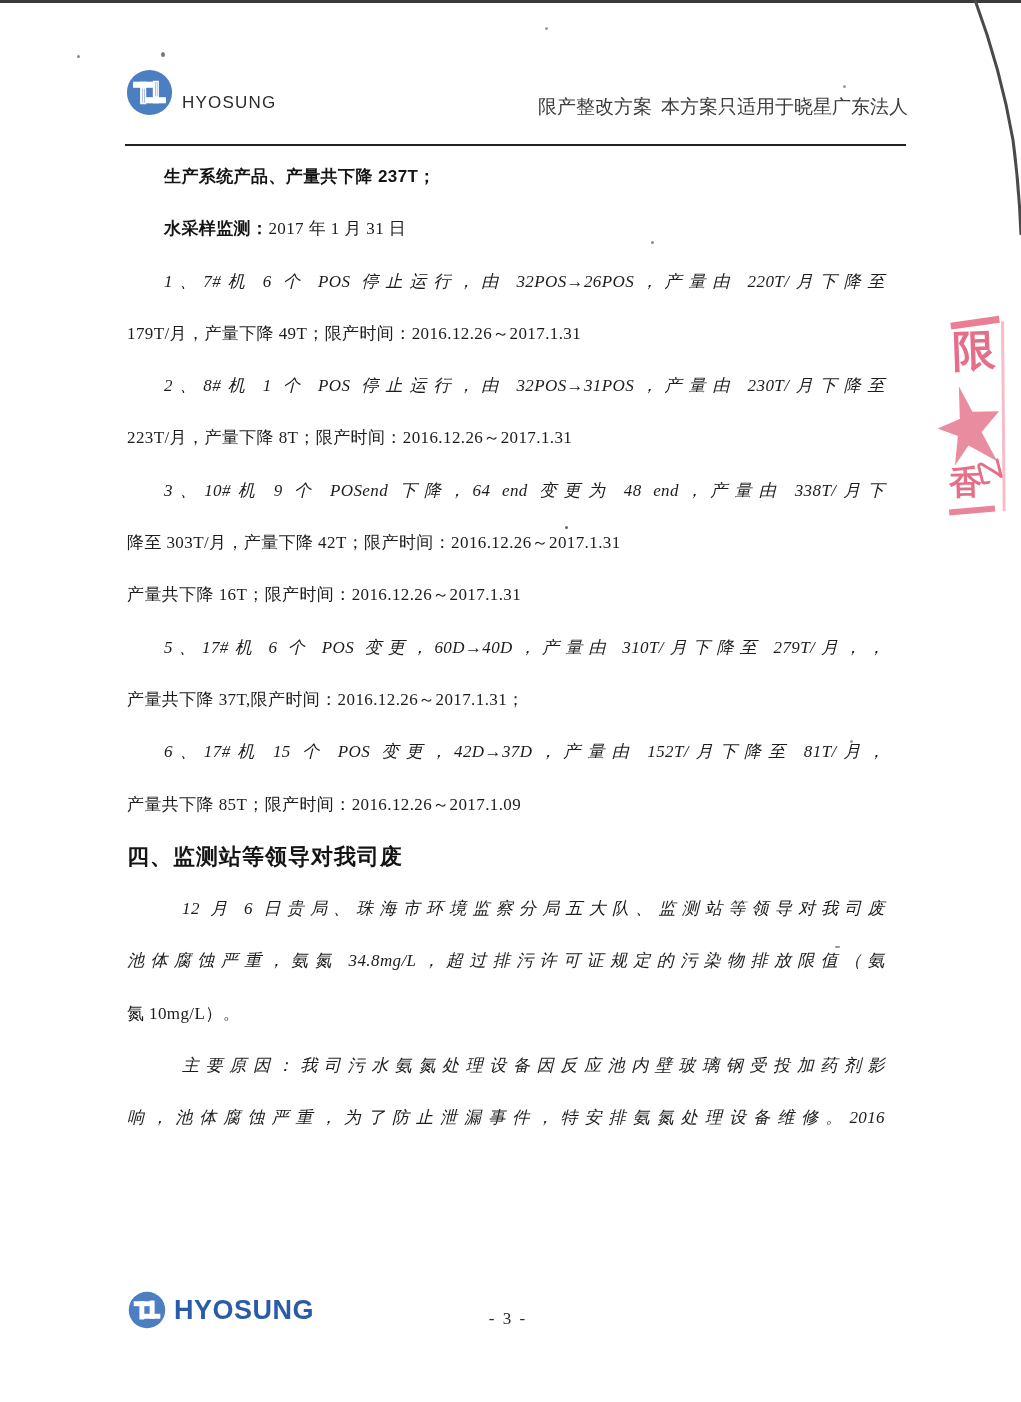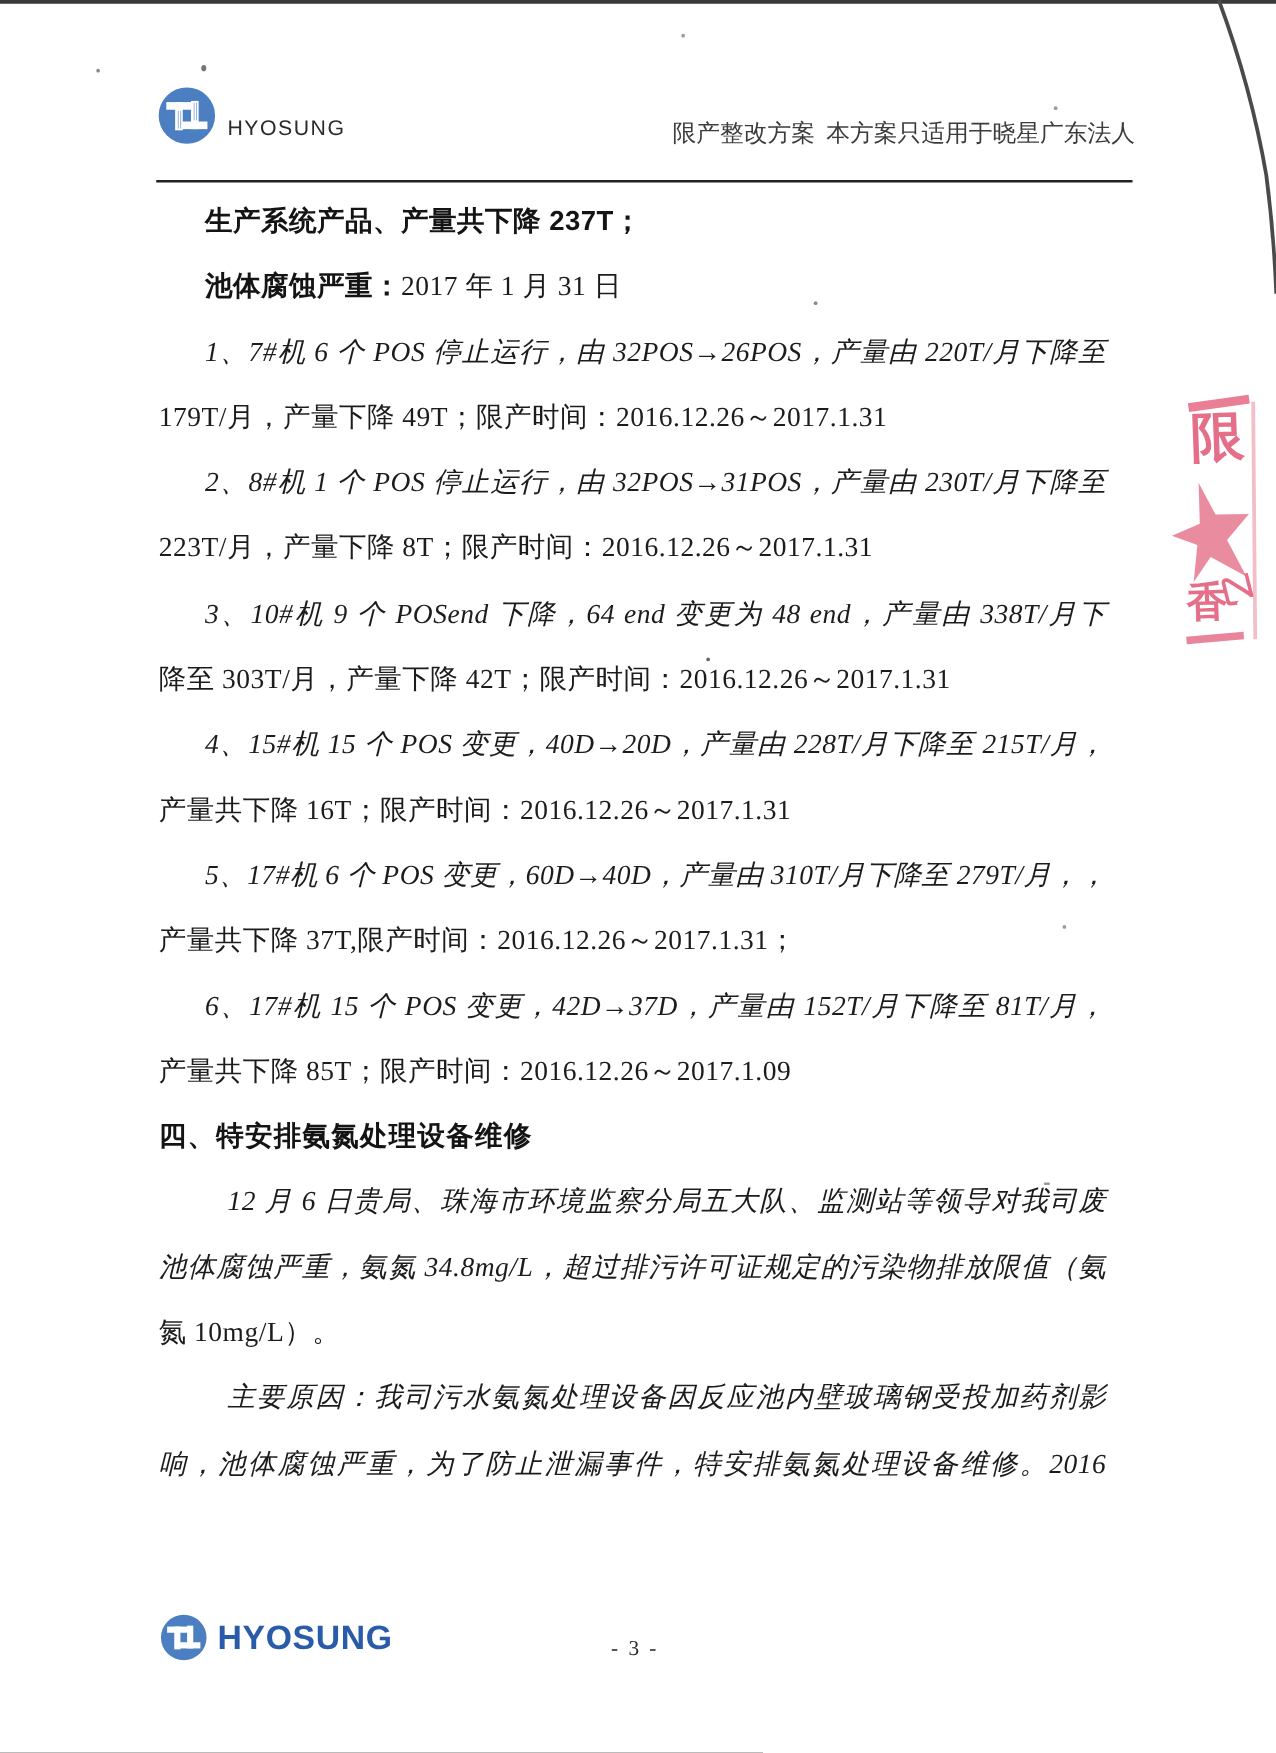--- a/index.html
+++ b/index.html
@@ -30,21 +30,21 @@
     display:flex;justify-content:space-between;
     font-family:"Liberation Sans","DejaVu Sans",sans-serif;
     font-size:19px;color:#3c3c3c;white-space:nowrap;
   }
   .header-rule{position:absolute;left:125px;top:144px;width:781px;height:2px;background:#222;}
 
   
   .content{position:absolute;left:127px;top:151px;width:758px;}
   .line{
     height:52.3px;line-height:52.3px;
-    font-size:22px;letter-spacing:0.4px;
+    font-size:17px;letter-spacing:0.4px;
     white-space:nowrap;overflow:visible;
   }
   .line.heading{
     font-family:"Liberation Sans","DejaVu Sans",sans-serif;
     font-weight:bold;font-size:22px;letter-spacing:1px;color:#161616;
   }
   .line.justify{
     text-align:justify;
     text-align-last:justify;
     text-justify:inter-character;
@@ -118,34 +118,33 @@
     <span class="header-logo-text">HYOSUNG</span>
   </div>
   <div class="header-right">
     <span>限产整改方案</span>
     <span>本方案只适用于晓星广东法人</span>
   </div>
   <div class="header-rule"></div>
 
   <div class="content">
       <div class="line ind-item"><span class="seg b">生产系统产品、产量共下降 237T；</span></div>
-      <div class="line ind-item"><span class="seg b">池体腐蚀严重：</span><span class="seg">2017 年 1 月 31 日</span></div>
+      <div class="line ind-item"><span class="seg b">水采样监测：</span><span class="seg">2017 年 1 月 31 日</span></div>
       <div class="line justify ind-item"><span class="seg">1、7#机 6 个 POS 停止运行，由 32POS→26POS，产量由 220T/月下降至</span></div>
       <div class="line"><span class="seg">179T/月，产量下降 49T；限产时间：2016.12.26～2017.1.31</span></div>
       <div class="line justify ind-item"><span class="seg">2、8#机 1 个 POS 停止运行，由 32POS→31POS，产量由 230T/月下降至</span></div>
       <div class="line"><span class="seg">223T/月，产量下降 8T；限产时间：2016.12.26～2017.1.31</span></div>
       <div class="line justify ind-item"><span class="seg">3、10#机 9 个 POSend 下降，64 end 变更为 48 end，产量由 338T/月下</span></div>
       <div class="line"><span class="seg">降至 303T/月，产量下降 42T；限产时间：2016.12.26～2017.1.31</span></div>
-      <div class="line justify ind-item"><span class="seg">4、15#机 15 个 POS 变更，40D→20D，产量由 228T/月下降至 215T/月，</span></div>
       <div class="line"><span class="seg">产量共下降 16T；限产时间：2016.12.26～2017.1.31</span></div>
       <div class="line justify ind-item"><span class="seg">5、17#机 6 个 POS 变更，60D→40D，产量由 310T/月下降至 279T/月，，</span></div>
       <div class="line"><span class="seg">产量共下降 37T,限产时间：2016.12.26～2017.1.31；</span></div>
       <div class="line justify ind-item"><span class="seg">6、17#机 15 个 POS 变更，42D→37D，产量由 152T/月下降至 81T/月，</span></div>
       <div class="line"><span class="seg">产量共下降 85T；限产时间：2016.12.26～2017.1.09</span></div>
-      <div class="line heading"><span class="seg b">四、特安排氨氮处理设备维修</span></div>
+      <div class="line heading"><span class="seg b">四、监测站等领导对我司废</span></div>
       <div class="line justify ind-para"><span class="seg">12 月 6 日贵局、珠海市环境监察分局五大队、监测站等领导对我司废</span></div>
       <div class="line justify"><span class="seg">池体腐蚀严重，氨氮 34.8mg/L，超过排污许可证规定的污染物排放限值（氨</span></div>
       <div class="line"><span class="seg">氮 10mg/L）。</span></div>
       <div class="line justify ind-para"><span class="seg">主要原因：我司污水氨氮处理设备因反应池内壁玻璃钢受投加药剂影</span></div>
       <div class="line justify"><span class="seg">响，池体腐蚀严重，为了防止泄漏事件，特安排氨氮处理设备维修。2016</span></div>
     </div>
 
   <div class="stamp">
     <div class="bar-top"></div>
     <div class="char-top">限</div>

